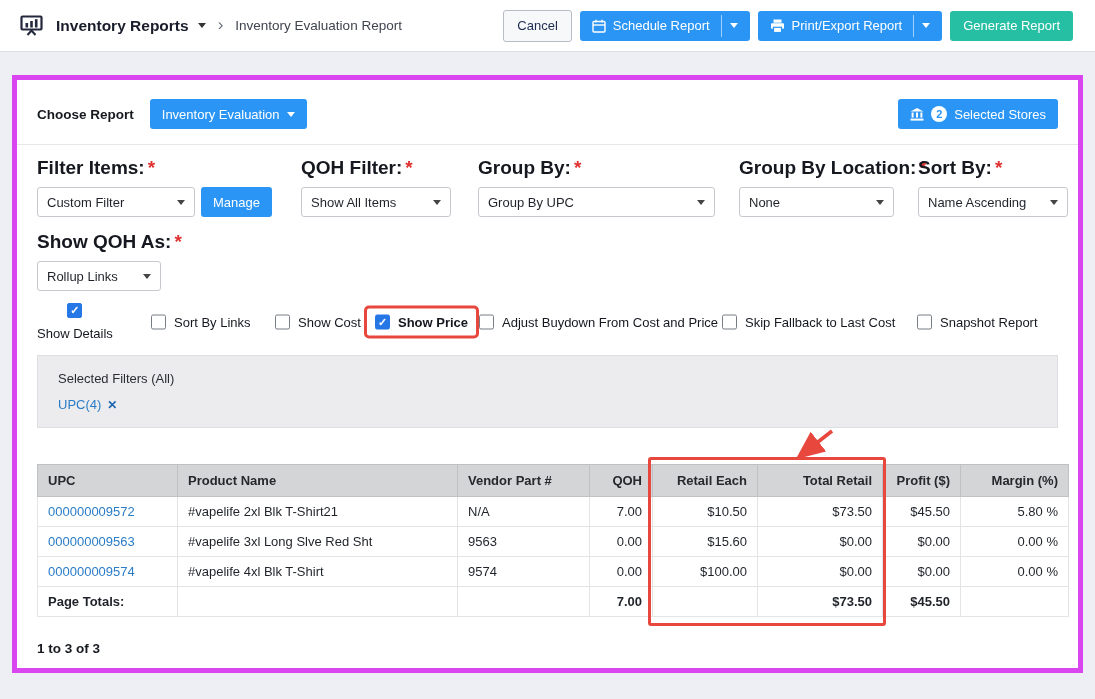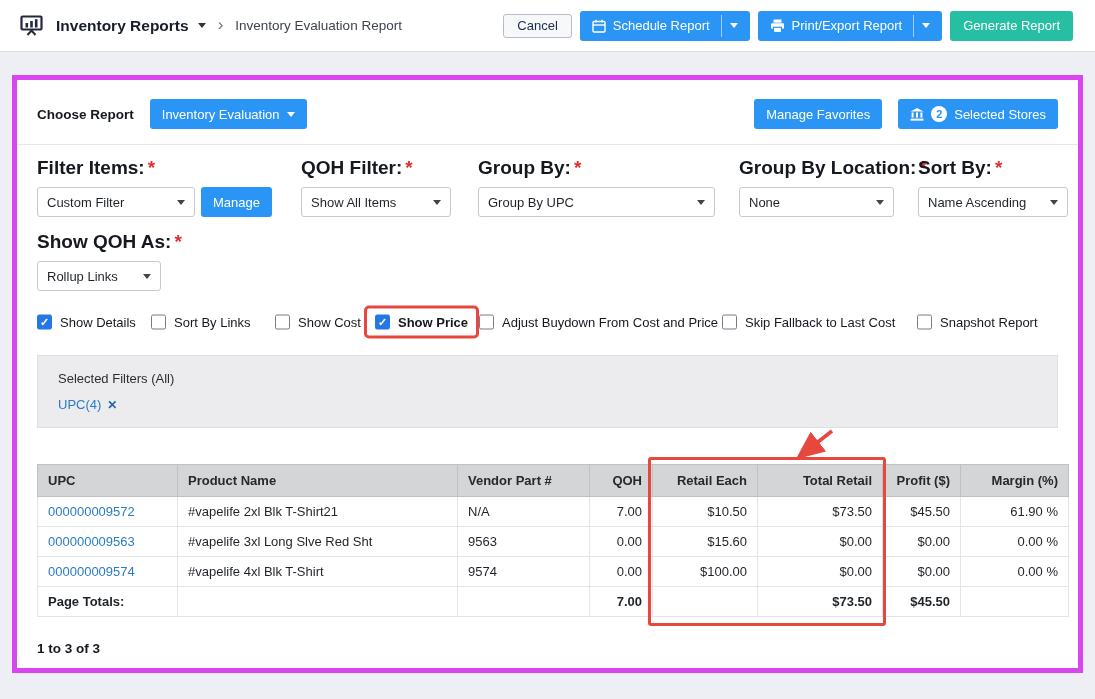--- a/index.html
+++ b/index.html
@@ -16,21 +16,21 @@
   .tb-title{font-size:15.5px;font-weight:bold;color:#191d2b;}
   .caret{display:inline-block;width:0;height:0;border-left:4px solid transparent;
     border-right:4px solid transparent;border-top:5px solid #333;}
   .caret.white{border-top-color:#fff;}
   .bc-sep{color:#6b7280;font-size:17px;margin:0 12px 2px 12px;}
   .bc-current{font-size:13.5px;color:#3f4450;}
   .tb-actions{margin-left:auto;display:flex;align-items:center;gap:8px;}
 
   .btn{border:none;border-radius:3px;font-family:inherit;font-size:13px;
     display:inline-flex;align-items:center;justify-content:center;cursor:pointer;white-space:nowrap;}
-  .btn-cancel{height:24px;padding:0 13px;background:#f7f8fa;border:1px solid #b7bcc6;color:#1d2b4f;}
+  .btn-cancel{height:32px;padding:0 13px;background:#f7f8fa;border:1px solid #b7bcc6;color:#1d2b4f;}
   .btn-blue{height:30px;padding:0 12px;background:#2a95f5;color:#fff;gap:7px;}
   .btn-teal{height:30px;padding:0 13px;background:#27bfa3;color:#fff;}
   .btn-split{width:1px;align-self:stretch;margin:4px 1px 4px 4px;background:rgba(255,255,255,.55);}
   .ico{display:flex;align-items:center;}
 
   
   .card{position:absolute;left:12px;right:12px;top:75px;bottom:26px;background:#fff;
     border:5px solid #d946ef;box-sizing:border-box;padding:18px 20px;}
   .choose-row{display:flex;align-items:center;gap:16px;height:32px;}
   .choose-label{font-size:13.5px;font-weight:bold;color:#15181f;}
@@ -150,21 +150,20 @@
 
   <main class="card">
 
     <div class="choose-row">
       <span class="choose-label">Choose Report</span>
       <button class="btn btn-blue">
         <span>Inventory Evaluation</span>
         <span class="caret white"></span>
       </button>
       <div class="spacer"></div>
-      <button class="btn btn-blue">Manage Favorites</button>
       <button class="btn btn-blue">
         <span class="ico">
           <svg width="14" height="13" viewBox="0 0 14 13" fill="#fff">
             <polygon points="7,0 13.5,3.5 0.5,3.5"></polygon>
             <rect x="1.6" y="4.5" width="2" height="5"></rect>
             <rect x="6" y="4.5" width="2" height="5"></rect>
             <rect x="10.4" y="4.5" width="2" height="5"></rect>
             <rect x="0.5" y="10.6" width="13" height="2"></rect>
           </svg>
         </span>
@@ -235,21 +234,21 @@
       <div class="f-label">
         <span>Show QOH As:</span><span class="req">*</span>
       </div>
       <div class="select" style="width:124px;">
         <span>Rollup Links</span>
         <span class="sel-caret"></span>
       </div>
     </div>
 
     <div class="cb-row">
-      <label class="cb-item" style="left:0;">
+      <label class="cb-item" style="left:0;flex-direction:column;">
         <span class="cb-box checked"></span>
         <span class="cb-label">Show Details</span>
       </label>
       <label class="cb-item" style="left:114px;">
         <span class="cb-box"></span>
         <span class="cb-label">Sort By Links</span>
       </label>
       <label class="cb-item" style="left:238px;">
         <span class="cb-box"></span>
         <span class="cb-label">Show Cost</span>
@@ -317,21 +316,21 @@
         </thead>
         <tbody>
           <tr>
             <td class="link">000000009572</td>
             <td>#vapelife 2xl Blk T-Shirt21</td>
             <td>N/A</td>
             <td class="num">7.00</td>
             <td class="num">$10.50</td>
             <td class="num">$73.50</td>
             <td class="num">$45.50</td>
-            <td class="num">61.90 %</td>
+            <td class="num">5.80 %</td>
           </tr>
           <tr>
             <td class="link">000000009563</td>
             <td>#vapelife 3xl Long Slve Red Sht</td>
             <td>9563</td>
             <td class="num">0.00</td>
             <td class="num">$15.60</td>
             <td class="num">$0.00</td>
             <td class="num">$0.00</td>
             <td class="num">0.00 %</td>

